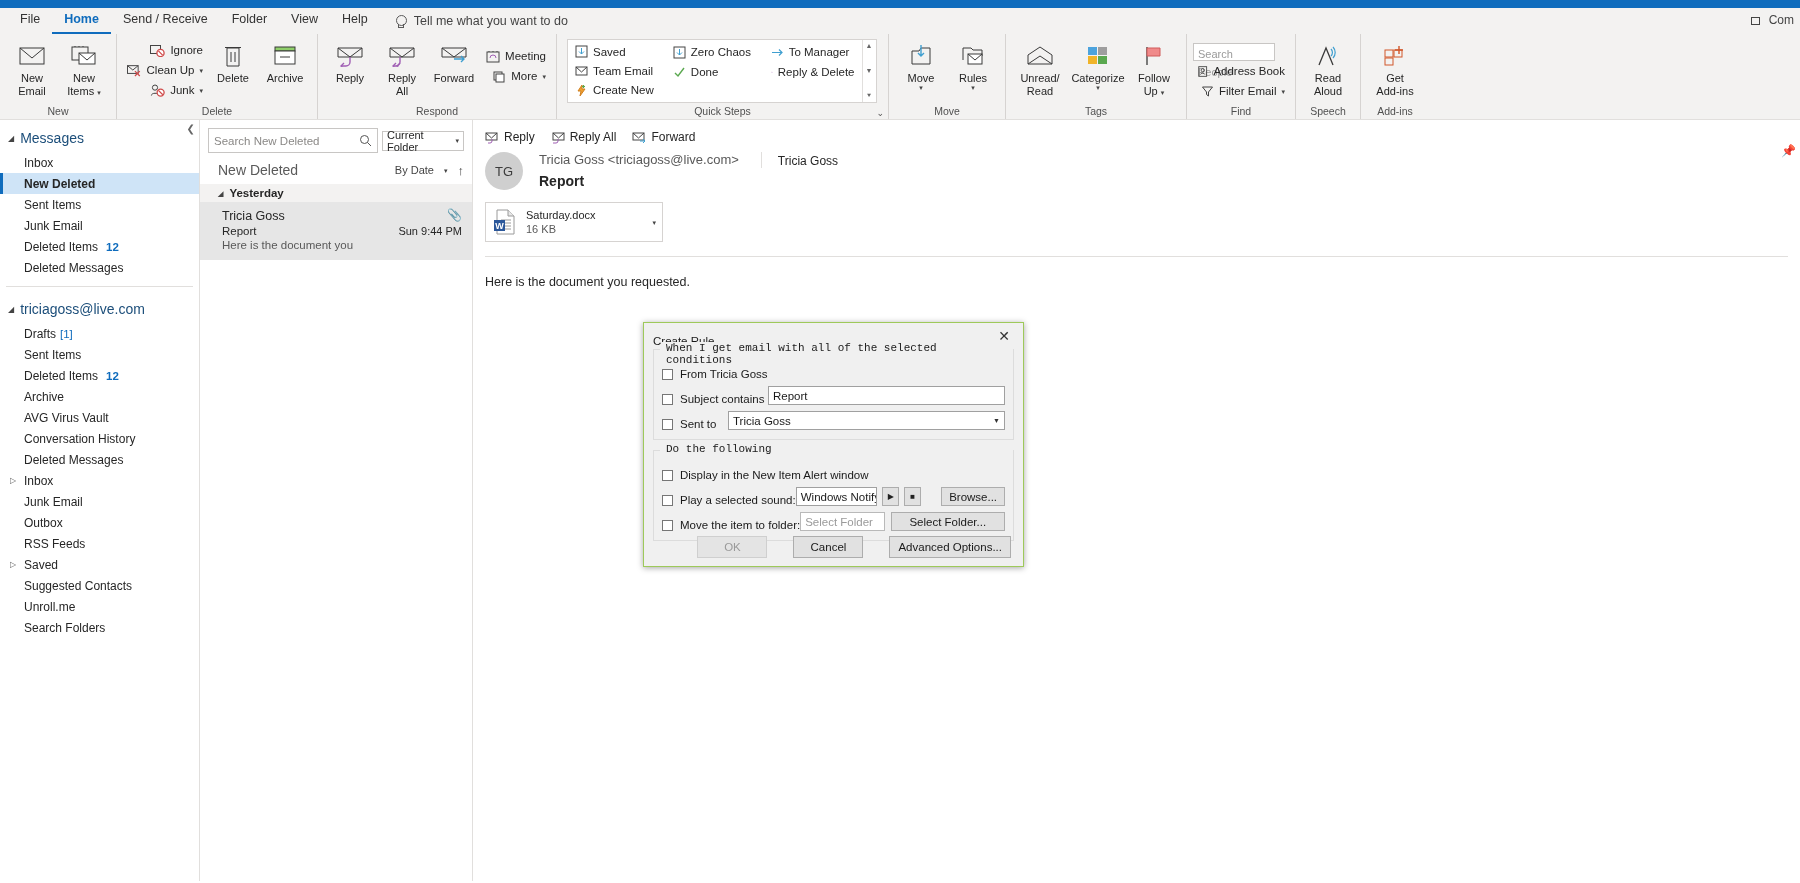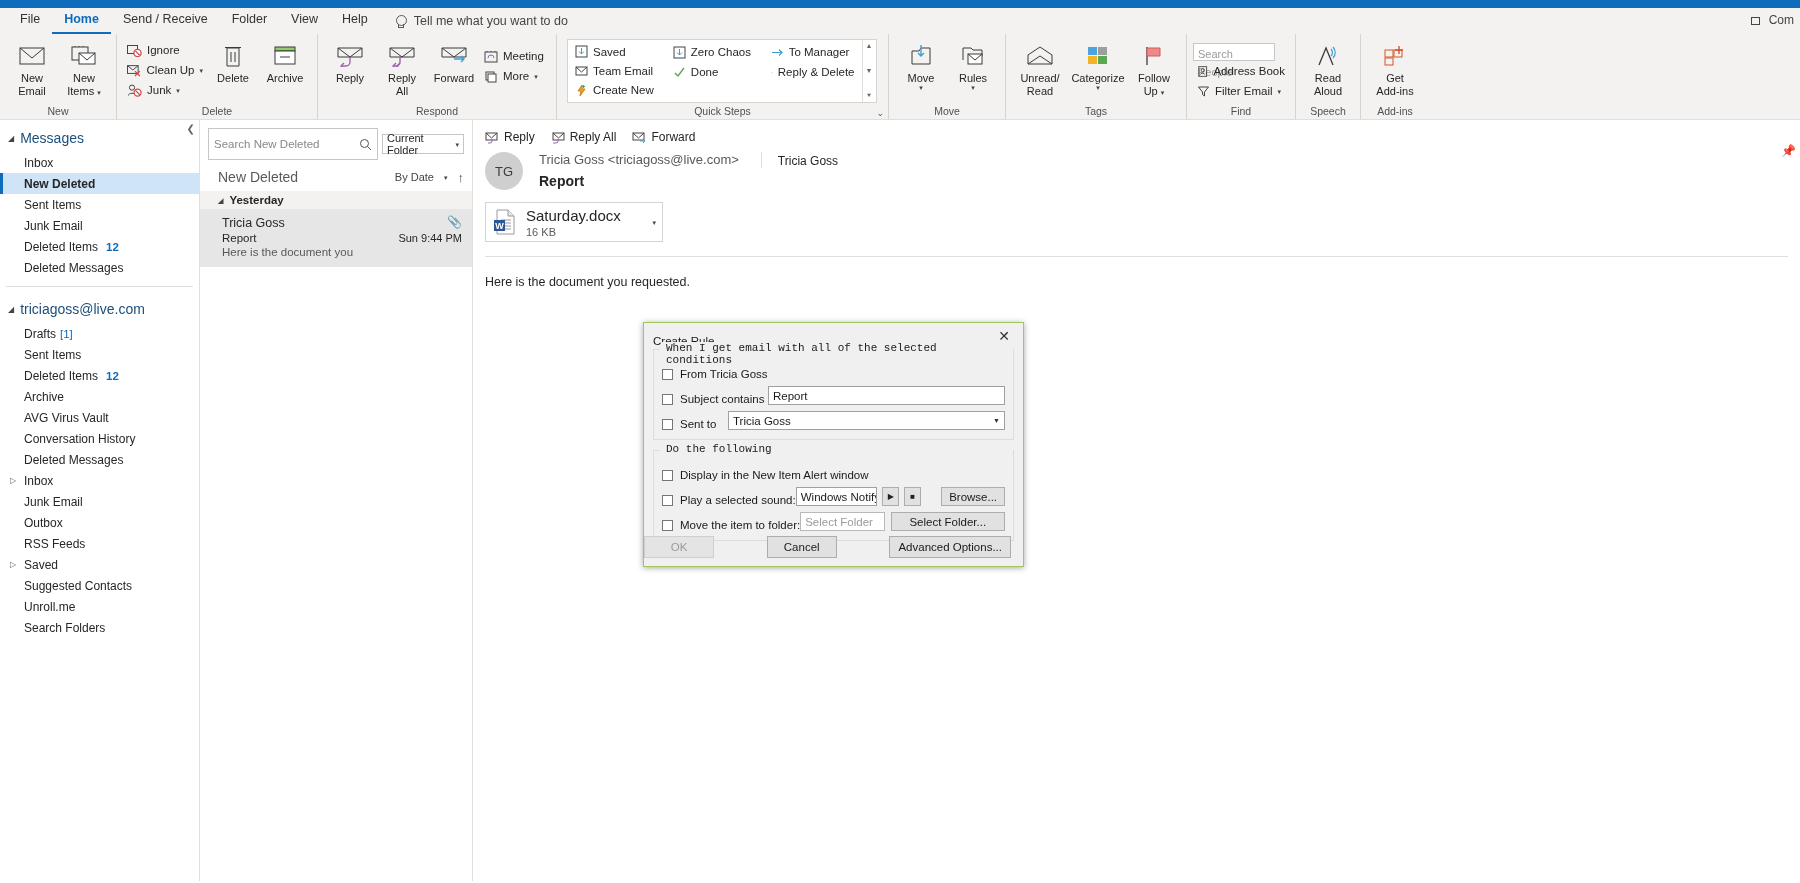--- a/index.html
+++ b/index.html
@@ -27,21 +27,21 @@
   
   .ribbon { height:86px; background:#f3f2f1; border-bottom:1px solid #e1dfdd; display:flex; position:relative; }
   .rgroup { display:flex; flex-direction:column; justify-content:space-between; position:relative; padding:2px 0 0 0; }
   .rgroup + .rgroup { border-left:1px solid #d6d3d1; }
   .rgroup-inner { display:flex; align-items:flex-start; height:66px; padding:2px 6px 0 6px; }
   .rgroup-label { text-align:center; font-size:10.5px; color:#505050; height:16px; line-height:16px; }
 
   .bigbtn { width:52px; display:flex; flex-direction:column; align-items:center; padding:3px 2px 0 2px; cursor:default; }
   .bigbtn .ico { height:30px; display:flex; align-items:center; justify-content:center; }
   .bigbtn .lbl { font-size:11px; text-align:center; line-height:12px; color:#262626; margin-top:1px; }
-  .smbtn { display:flex; align-items:center; gap:5px; height:20px; padding:0 4px; font-size:11.5px; color:#262626; cursor:default; white-space:nowrap;}
+  .smbtn { display:flex; align-items:center; gap:5px; height:20px; padding:0 4px; font-size:11.5px; color:#262626; cursor:default; white-space:nowrap;justify-content:flex-end;}
   .smcol { display:flex; flex-direction:column; justify-content:flex-start; padding-top:2px; }
   .caret { font-size:7px; color:#444; line-height:1; }
 
   svg { display:block; }
 
   
   .qs-box { display:flex; border:1px solid #d6d3d1; background:#fff; height:64px; margin:1px 2px 0 4px; }
   .qs-col { display:flex; flex-direction:column; padding:2px 4px; min-width:92px; }
   .qs-item { display:flex; align-items:center; gap:5px; height:20px; font-size:11.5px; padding:0 3px; white-space:nowrap; }
   .qs-scroll { width:14px; border-left:1px solid #e1dfdd; display:flex; flex-direction:column; justify-content:space-between; align-items:center; padding:2px 0; }
@@ -63,21 +63,21 @@
   .sb-item .tri { position:absolute; left:10px; font-size:8px; color:#666; }
   .sb-item.sel { background:#cfe4f7; font-weight:700; }
   .sb-item.sel:before { content:""; position:absolute; left:0; top:0; bottom:0; width:3px; background:#0f6cbd; }
   .sb-count { margin-left:8px; color:#0f6cbd; font-weight:700; font-size:11.5px; }
   .sb-draft { margin-left:4px; color:#0f6cbd; font-size:11.5px; }
   .sb-sep { height:1px; background:#e1dfdd; margin:8px 6px; }
 
   
   .listpane { width:273px; border-right:1px solid #e1dfdd; background:#fff; position:relative; }
   .searchrow { display:flex; align-items:center; padding:8px 8px 0 8px; gap:4px; }
-  .searchbox { flex:1; height:32px; border:1px solid #c8c6c4; display:flex; align-items:center; padding:0 5px; justify-content:space-between;gap:12px; }
+  .searchbox { flex:1; height:25px; border:1px solid #c8c6c4; display:flex; align-items:center; padding:0 5px; justify-content:space-between;gap:12px; }
   .searchbox span { font-size:11.5px; color:#8a8886; }
   .scope { width:82px; height:20px; border:1px solid #c8c6c4; display:flex; align-items:center; justify-content:space-between; padding:0 4px; font-size:11px; color:#262626; }
   .foldertitle { display:flex; align-items:center; justify-content:space-between; padding:9px 8px 6px 18px; }
   .foldertitle .ft { font-size:14px; color:#5a5a5a; }
   .ft-right { display:flex; align-items:center; gap:10px; font-size:11px; color:#444; }
   .daygroup { background:#f3f2f1; padding:3px 8px 3px 18px; font-size:11.5px; font-weight:700; color:#262626; display:flex; align-items:center; gap:6px; }
   .msg { background:#e6e6e6; padding:7px 10px 9px 22px; position:relative; cursor:default; }
   .msg .from { font-size:12.5px; color:#262626; }
   .msg .subj { font-size:11.5px; color:#262626; margin-top:2px; display:flex; justify-content:space-between; }
   .msg .prev { font-size:11.5px; color:#595959; margin-top:2px; }
@@ -88,21 +88,21 @@
   .readpane { flex:1; background:#fff; position:relative; }
   .rp-actions { display:flex; gap:16px; padding:10px 12px 6px 12px; font-size:12px; color:#262626; }
   .rp-actions .a { display:flex; align-items:center; gap:4px; }
   .rp-head { display:flex; align-items:flex-start; padding:2px 12px 0 12px; }
   .avatar { width:38px; height:38px; border-radius:50%; background:#cfcfcf; color:#3b3b3b; font-size:13px; display:flex; align-items:center; justify-content:center; margin-right:16px; }
   .rp-from { font-size:13px; color:#595959; }
   .rp-subject { font-size:14px; font-weight:700; color:#262626; margin-top:6px; }
   .rp-contact { border-left:1px solid #e1dfdd; padding-left:16px; margin-left:22px; font-size:12px; color:#262626; padding-top:2px; }
   .att-wrap { padding:12px 12px 0 12px; }
   .attachment { width:178px; height:40px; border:1px solid #d6d3d1; display:flex; align-items:center; padding:0 6px; gap:8px; background:#fff; }
-  .att-name { font-size:15px; color:#262626; }
+  .att-name { font-size:11px; color:#262626; }
   .att-size { font-size:11px; color:#595959; margin-top:2px; }
   .rp-sep { height:1px; background:#e1dfdd; margin:14px 12px 0 12px; }
   .rp-body { padding:18px 12px 0 12px; font-size:12.5px; color:#262626; }
   .rp-pin { position:absolute; right:4px; top:24px; font-size:12px; color:#555; }
 
   
   .overlay { position:absolute; inset:0; }
   .dialog { position:absolute; left:643px; top:322px; width:381px; height:245px;
             background:#f0f0f0; border:1px solid #9ec95a; box-shadow:0 1px 6px rgba(0,0,0,.35); }
   .dlg-title { height:24px; display:flex; align-items:flex-end; justify-content:space-between; padding:0 4px 0 9px; background:#f0f0f0; }
@@ -115,21 +115,21 @@
   .legend { position:absolute; top:-7px; left:8px; background:#f0f0f0; padding:0 4px; font-size:11px; color:#1a1a1a;font-family:Liberation Mono, monospace; }
   .frow { display:flex; align-items:flex-end; height:21px; margin-bottom:4px; }
   .cb { width:11px; height:11px; border:1px solid #767676; background:#fff; margin-right:7px; flex:none; }
   .flabel { font-size:11.5px; color:#1a1a1a; white-space:nowrap; }
   .ftext { height:19px; border:1px solid #a0a0a0; background:#fff; font-size:11.5px; color:#1a1a1a; padding:1px 4px; line-height:16px; }
   .ftext.ph { color:#9a9a9a; border-color:#b9b9b9; }
   .fcombo { height:19px; border:1px solid #a0a0a0; background:#fff; font-size:11.5px; color:#1a1a1a; padding:1px 4px; line-height:16px; display:flex; align-items:center; justify-content:space-between; }
   .combo-arrow { font-size:7px; color:#333; }
   .btn { height:19px; border:1px solid #adadad; background:#e1e1e1; font-size:11.5px; color:#1a1a1a; display:flex; align-items:center; justify-content:center; }
   .sndbtn { width:19px; height:19px; border:1px solid #adadad; background:#e1e1e1; display:flex; align-items:center; justify-content:center; font-size:8px; color:#222; }
-  .dlg-footer { position:absolute; left:0; right:0; bottom:0; height:38px; display:flex; align-items:center; justify-content:space-between; gap:6px; padding-right:12px; }
+  .dlg-footer { position:absolute; left:0; right:0; bottom:0; height:38px; display:flex; align-items:center; justify-content:flex-end; gap:26px; padding-right:12px; }
   .dbtn { height:22px; min-width:70px; border:1px solid #adadad; background:#e1e1e1; font-size:11.5px; color:#1a1a1a; display:flex; align-items:center; justify-content:center; padding:0 8px; }
   .dbtn.disabled { color:#9a9a9a; border-color:#cfcfcf; background:#e4e4e4; }
 </style>
 </head>
 <body>
 
 <div class="titlebar"></div>
 
 <div class="tabbar">
   <div class="tab">File</div>

